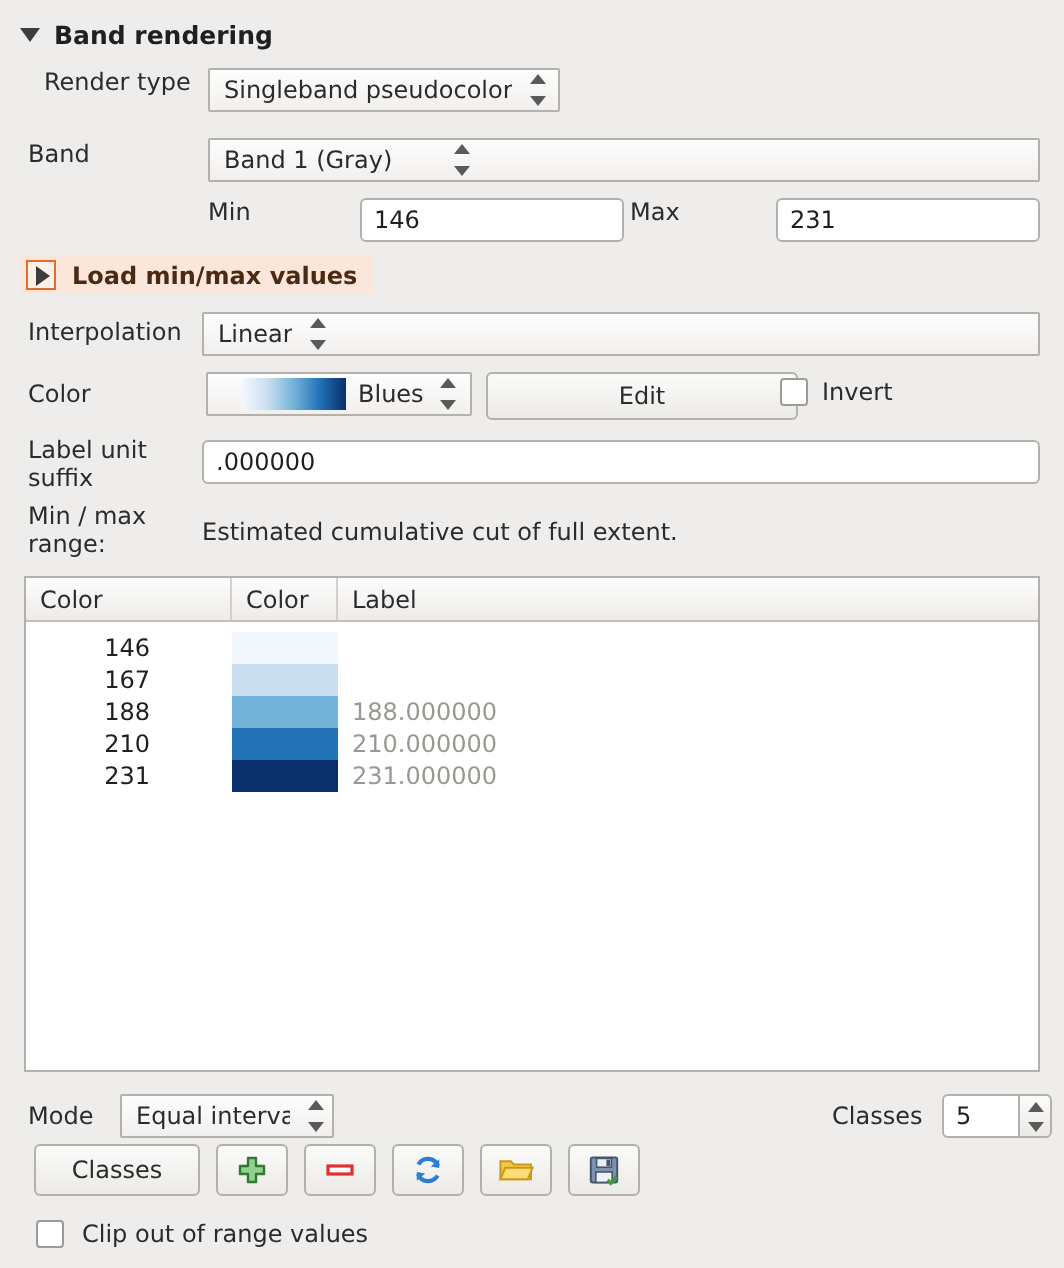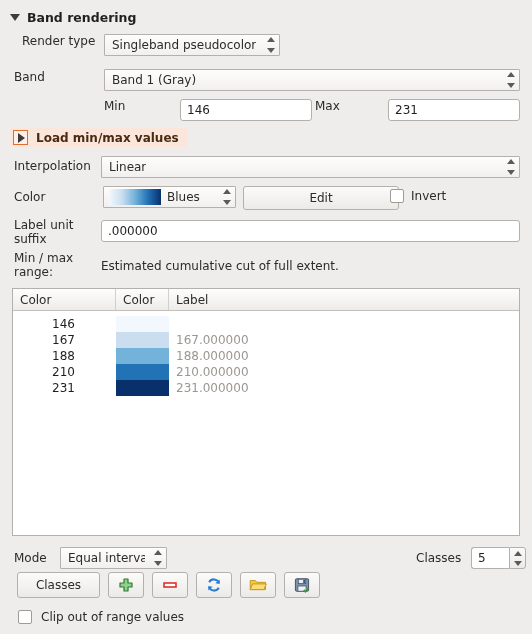--- a/index.html
+++ b/index.html
@@ -50,21 +50,21 @@
 
   
   .combo {
     background: linear-gradient(180deg,#fdfdfd 0%, #f2f0ee 100%);
     border: 1px solid #b4b0ab;
     border-radius: 1px;
     height: 22px;
     box-sizing: border-box;
     display: flex;
     align-items: center;
-    justify-content: space-between;
+    justify-content: flex-start;
     padding: 0 4px 0 7px;
     color: #2b2b2b;
     font-size: 12px;
   }
   .combo .ctext { white-space: nowrap; overflow: hidden; }
   .spin-arrows {
     width: 9px;
     height: 16px;
     display: flex;
     flex-direction: column;
@@ -325,21 +325,21 @@
   <span class="ctext">Linear</span>
   <span class="spin-arrows">
     <span class="ar-up"></span>
       <span class="ar-dn"></span>
   </span>
 </div>
 
 <div class="row" style="left:14px; top:190px;">
   <span class="lbl">Color</span>
 </div>
-<div class="combo" style="position:absolute; left:103px; top:186px; width:133px; padding-left:5px;">
+<div class="combo" style="position:absolute; left:103px; top:186px; width:133px; padding-left:17px;">
   <span style="display:flex; align-items:center; gap:6px;">
     <span class="ramp" style="background: linear-gradient(90deg, rgb(243, 248, 254), rgb(202, 222, 240), rgb(115, 178, 217), rgb(34, 114, 182), rgb(9, 48, 107));"></span>
     <span class="ctext">Blues</span>
   </span>
   <span class="spin-arrows">
     <span class="ar-up"></span>
       <span class="ar-dn"></span>
   </span>
 </div>
 <div class="btn" style="position:absolute; left:243px; top:186px; width:156px;">
@@ -375,21 +375,20 @@
         <div class="td-value">146</div>
         <div class="td-color">
           <div class="swatch" style="background: rgb(243, 248, 254);"></div>
         </div>
       </div>
       <div class="trow">
         <div class="td-value">167</div>
         <div class="td-color">
           <div class="swatch" style="background: rgb(202, 222, 240);"></div>
         </div>
-        <div class="td-label">167.000000</div>
       </div>
       <div class="trow">
         <div class="td-value">188</div>
         <div class="td-color">
           <div class="swatch" style="background: rgb(115, 178, 217);"></div>
         </div>
         <div class="td-label">188.000000</div>
       </div>
       <div class="trow">
         <div class="td-value">210</div>

